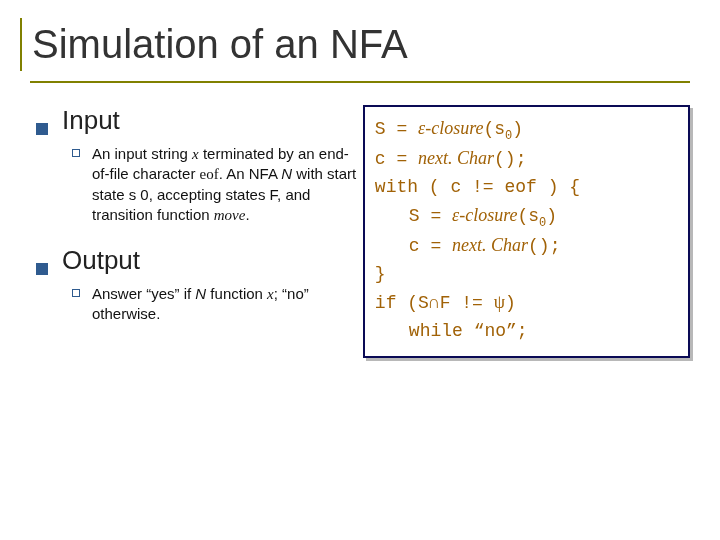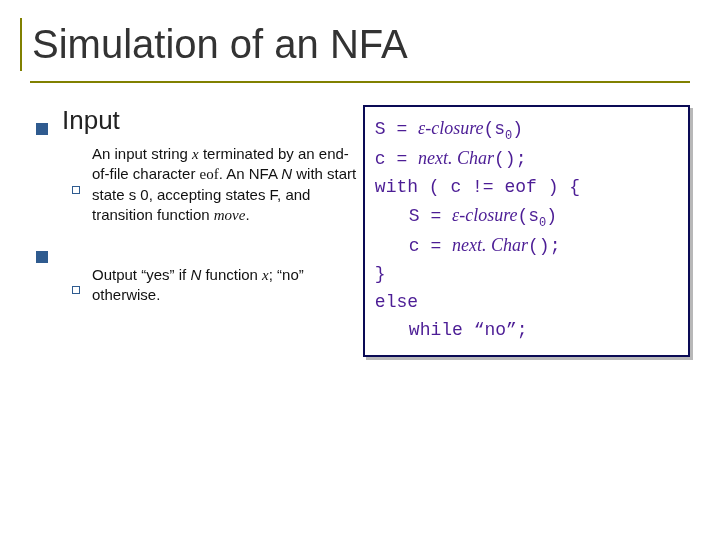--- a/index.html
+++ b/index.html
@@ -53,21 +53,21 @@
     flex:0 0 auto;
     position:relative;
     top:6px;
   }
   .lvl1 .lbl {
     font-size:26px;
     color:#222;
   }
   .lvl2 {
     display:flex;
-    align-items:center;
+    align-items:flex-start;
     gap:12px;
     margin-left:36px;
     margin-bottom:20px;
   }
   .lvl2 .bullet2 {
     width:8px; height:8px;
     border:1px solid #2f5b8f;
     flex:0 0 auto;
     position:relative;
     top:5px;
@@ -81,21 +81,21 @@
   .ital  { font-style:italic; }
 
   .code-box {
     width:332px;
     border:2px solid #0a0a55;
     background:#fff;
     box-shadow:3px 3px 0 rgba(0,0,0,.28);
     padding:8px 7px 10px 10px;
     font-family:"Courier New",Courier,monospace;
     font-size:18px;
-    color:#4c1d95;
+    color:#a16207;
     line-height:1.55;
     white-space:nowrap;
   }
   .code-box .indent { padding-left:34px; display:block; }
   .sub { font-size:12px; vertical-align:sub; }
 </style>
 </head>
 <body>
 
 <div class="slide">
@@ -115,44 +115,47 @@
 
       <div class="lvl2">
         <span class="bullet2"></span>
         <span class="txt">
           <span>An input string </span><span class="serif ital">x</span><span> terminated by an end-of-file character </span><span class="serif">eof</span><span>. An NFA </span><span class="ital">N</span><span> with start state s 0, accepting states F, and transition function </span><span class="serif ital">move</span><span>.</span>
         </span>
       </div>
 
       <div class="lvl1">
         <span class="bullet1"></span>
+        <span class="lbl">Output</span>
       </div>
 
       <div class="lvl2">
         <span class="bullet2"></span>
         <span class="txt">
-          <span>Output “yes” if </span><span class="ital">N</span><span> function </span><span class="serif ital">x</span><span>; “no” otherwise.</span>
+          <span>Answer “yes” if </span><span class="ital">N</span><span> function </span><span class="serif ital">x</span><span>; “no” otherwise.</span>
         </span>
       </div>
 
     </div>
 
     <div class="code-box">
       <div>
         <span>S = </span><span class="serif ital">ε-closure</span><span>(s</span><span class="sub">0</span><span>)</span>
       </div>
       <div>
         <span>c = </span><span class="serif ital">next. Char</span><span>();</span>
       </div>
       <div>with ( c != eof ) {</div>
       <span class="indent">
         <span>S = </span><span class="serif ital">ε-closure</span><span>(s</span><span class="sub">0</span><span>)</span>
       </span>
       <span class="indent">
         <span>c = </span><span class="serif ital">next. Char</span><span>();</span>
       </span>
       <div>}</div>
-      <div>else</div>
+      <div>
+        <span>if (S</span><span>∩</span><span>F != </span><span class="serif">ψ</span><span>)</span>
+      </div>
       <span class="indent">while “no”;</span>
     </div>
 
   </div>
 </div>
 
 </body></html>

